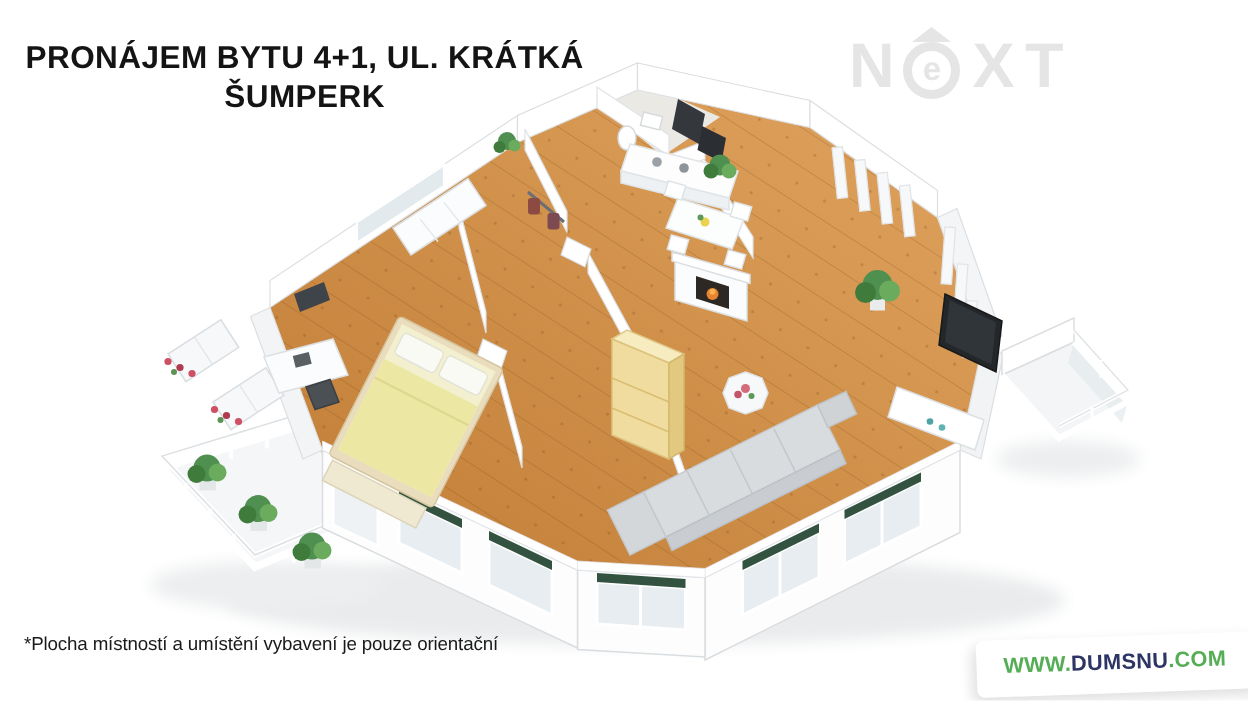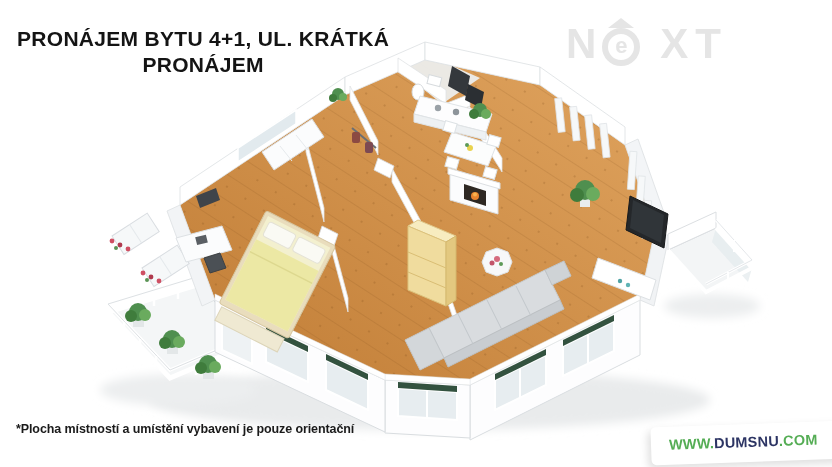--- a/index.html
+++ b/index.html
@@ -15,36 +15,36 @@
     color:#141414;letter-spacing:.3px;text-align:center;
   }
   .title span{display:block;}
   
   .watermark{
     position:absolute;left:566px;top:22px;z-index:4;
     display:flex;align-items:center;color:#e5e5e5;font-weight:700;
     user-select:none;
   }
   .wm-letter{font-size:42px;line-height:38px;letter-spacing:3px;color:#e5e5e5;}
-  .wm-xt{letter-spacing:7px;margin-left:16px;}
+  .wm-xt{letter-spacing:7px;margin-left:4px;}
   .wm-ecircle{
     position:relative;width:26px;height:26px;margin:6px 4px 0 3px;
     border:6px solid #e5e5e5;border-radius:50%;
     display:flex;align-items:center;justify-content:center;
   }
   .wm-e{font-size:22px;font-weight:700;color:#e5e5e5;line-height:1;margin-top:-2px;}
   .wm-roof{
     position:absolute;top:-16px;left:50%;transform:translateX(-50%);
     width:0;height:0;border-left:13px solid transparent;border-right:13px solid transparent;
     border-bottom:10px solid #e5e5e5;
   }
   
   .disclaimer{
     position:absolute;left:16px;bottom:31px;z-index:5;
-    font-size:12.5px;font-weight:700;color:#1a1a1a;letter-spacing:-.1px;
+    font-size:12.5px;font-weight:400;color:#1a1a1a;letter-spacing:-.1px;
   }
   .site-badge{
     position:absolute;right:-12px;bottom:5px;z-index:5;
     background:#ffffff;border-radius:5px;
     padding:10px 26px 12px 18px;
     transform:rotate(-2deg);
     box-shadow:-3px 4px 9px rgba(0,0,0,.13);
     font-size:14.5px;font-weight:700;letter-spacing:.2px;white-space:nowrap;
   }
   .sb-green{color:#55ad55;}
@@ -316,21 +316,21 @@
     <path d="M716,228 752,268 706,292 668,250" fill="none" stroke="#ffffff" stroke-width="4"></path>
     <path d="M716,220 752,260 706,284" fill="none" stroke="#ffffff" stroke-width="3"></path>
     <path d="M716,220 752,260 706,284" fill="none" stroke="#dde1e4" stroke-width="0.8"></path>
     <line x1="734" y1="240" x2="734" y2="252" stroke="#ffffff" stroke-width="2"></line>
     <line x1="728" y1="272" x2="728" y2="284" stroke="#ffffff" stroke-width="2"></line>
   </g>
 </svg>
 
 <h1 class="title">
   <span>PRONÁJEM BYTU 4+1, UL. KRÁTKÁ</span>
-  <span>PRONÁJEM</span>
+  <span>ŠUMPERK</span>
 </h1>
 
 <div class="watermark">
   <span class="wm-letter">N</span>
   <span class="wm-ecircle">
     <span class="wm-roof"></span>
     <span class="wm-e">e</span>
   </span>
   <span class="wm-letter wm-xt">XT</span>
 </div>

